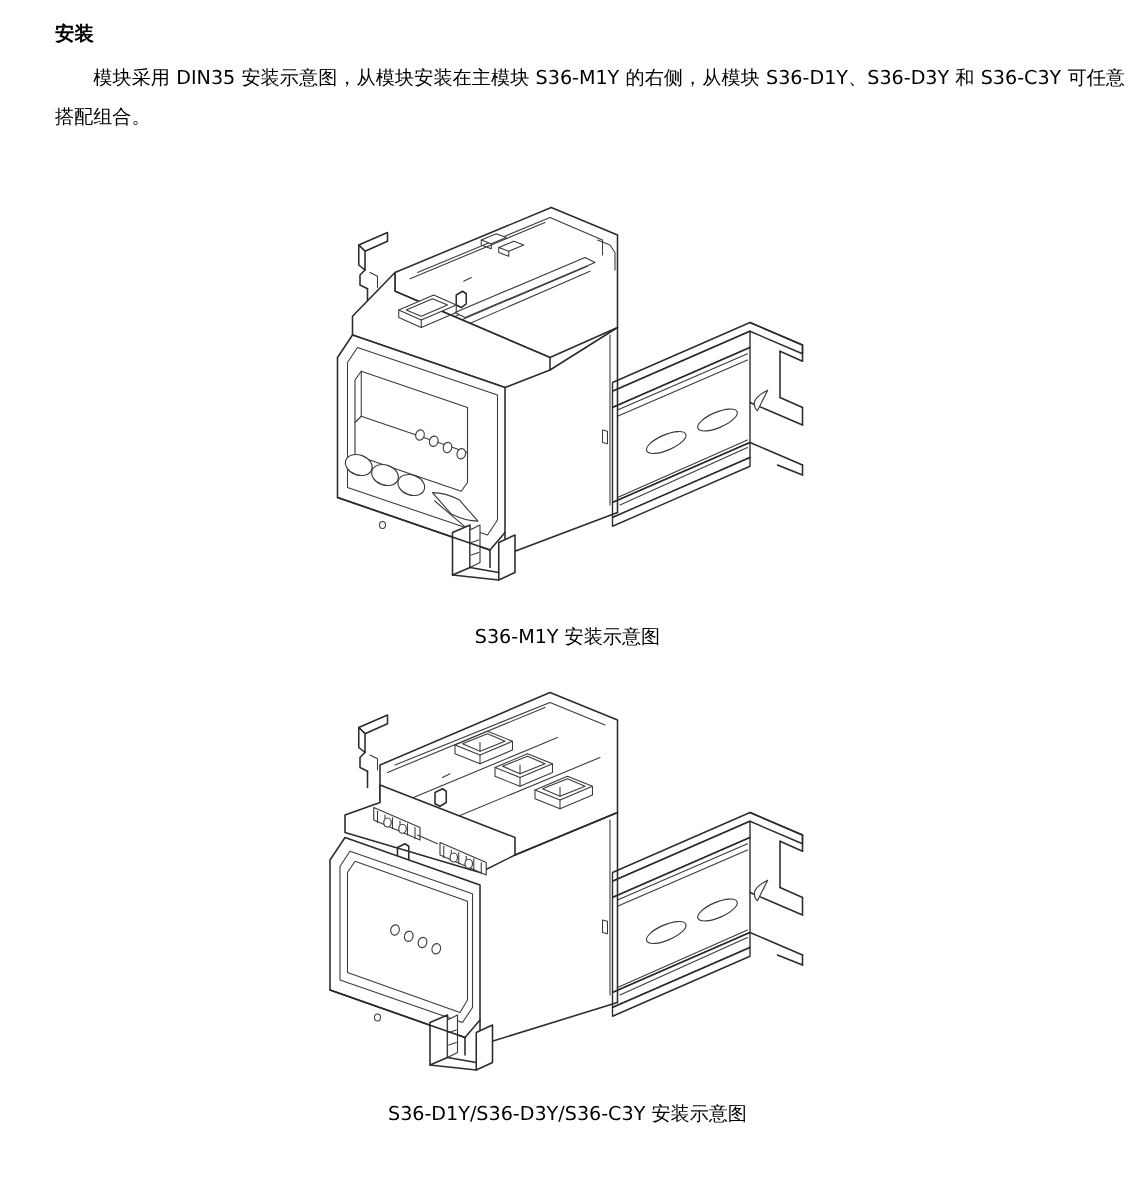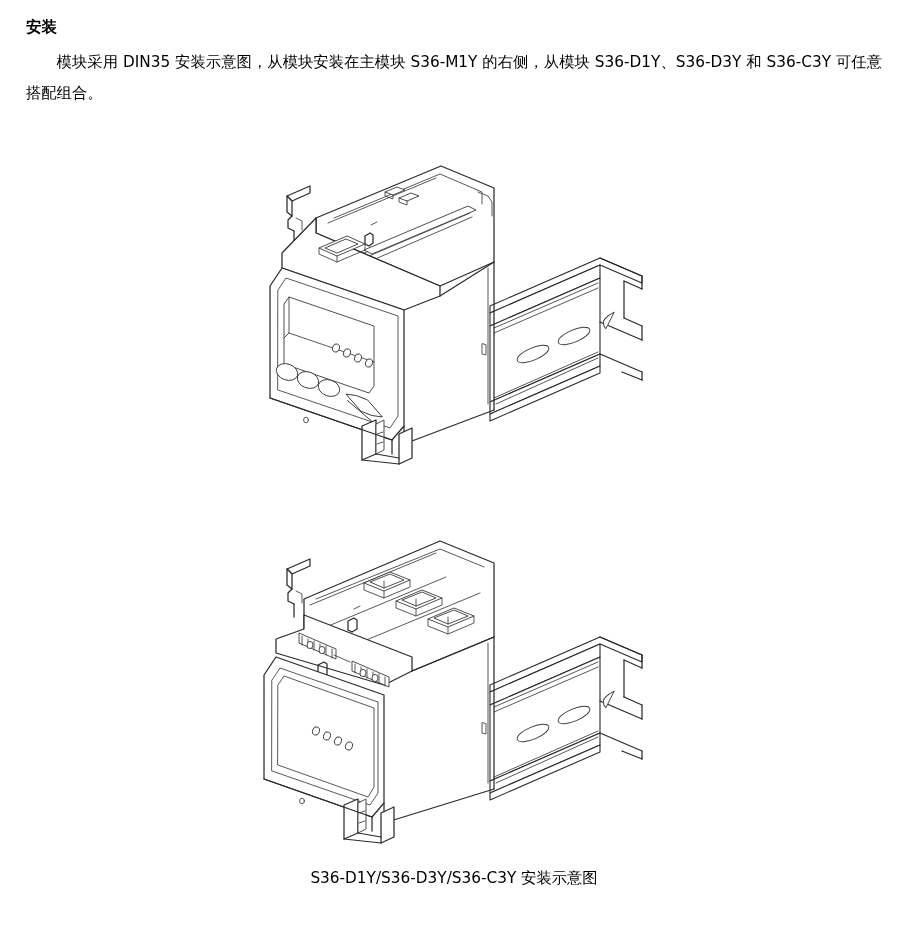--- a/index.html
+++ b/index.html
@@ -20,21 +20,21 @@
     position: relative;
     width: 908px;
     height: 943px;
     box-sizing: border-box;
     padding: 0;
   }
 
   
   .text-block {
     position: absolute;
-    left: 26px;
+    left: 44px;
     top: 16px;
     width: 856px;
   }
 
   .section-heading {
     font-family: "DejaVu Sans", "Liberation Sans", sans-serif;
     font-weight: bold;
     font-size: 15.5px;
     line-height: 22px;
     letter-spacing: 0px;
@@ -53,21 +53,21 @@
   }
 
   
   .figure {
     position: absolute;
     left: 0;
     width: 908px;
     text-align: center;
   }
   #figure-1 { top: 158px; }
-  #figure-2 { top: 535px; }
+  #figure-2 { top: 548px; }
 
   .figure-art {
     display: block;
     margin: 0 auto;
   }
 
   .figure-caption {
     font-family: "DejaVu Sans", "Liberation Sans", sans-serif;
     font-size: 15.3px;
     line-height: 22px;
@@ -247,20 +247,21 @@
           <path class="face" d="M155,276 L168,270 L168,300 L155,306 Z"></path>
           <path class="ln" d="M118,302 L155,306"></path>
           <path class="ln" d="M132,296 L155,300"></path>
         </g>
 
         <path class="ln" d="M26,240 L148,282"></path>
         <path class="ln" d="M148,282 L148,296"></path>
       </g>
     </svg>
 
+    <div class="figure-caption">S36-M1Y 安装示意图</div>
   </div>
 
   <div class="figure" id="figure-2">
 
     <svg class="lineart figure-art" width="420" height="320" viewBox="0 0 420 320">
 
       <g>
         <path class="rail" d="M246,150 L356,102 L398,120 L398,127 L356,109 L246,157 Z"></path>
         <path class="rail" d="M246,157 L356,109 L356,122 L246,170 Z"></path>
         <path class="rail" d="M246,170 L356,122 L356,198 L246,246 Z"></path>

